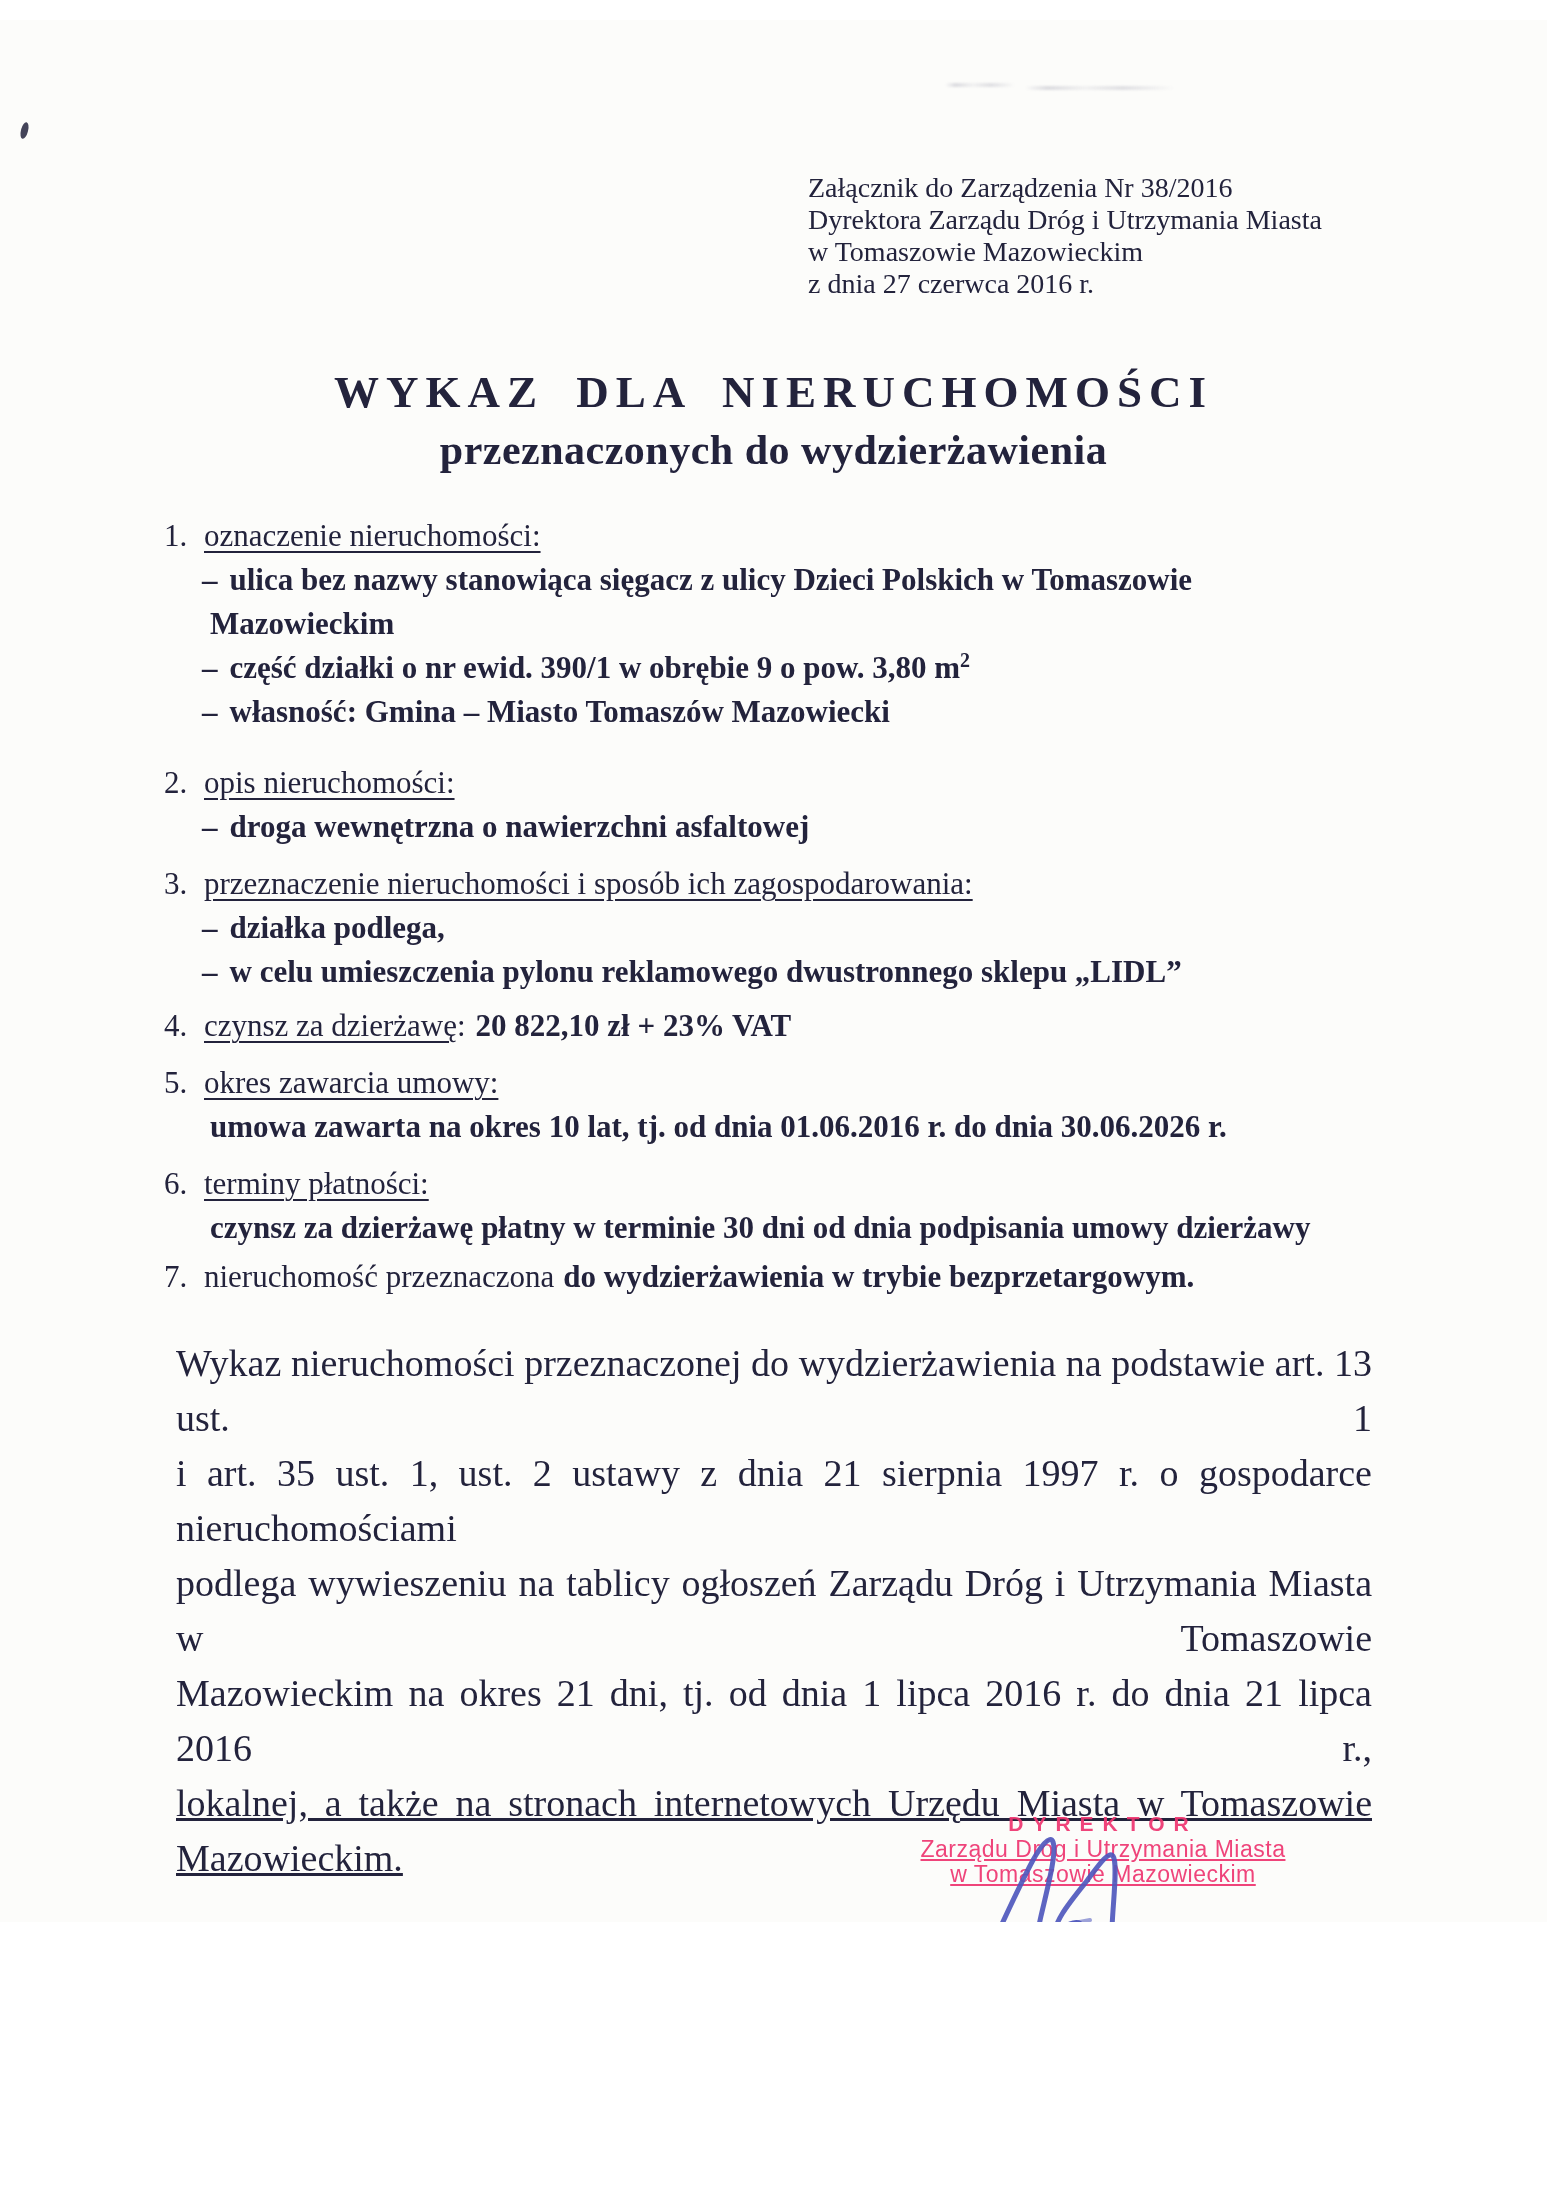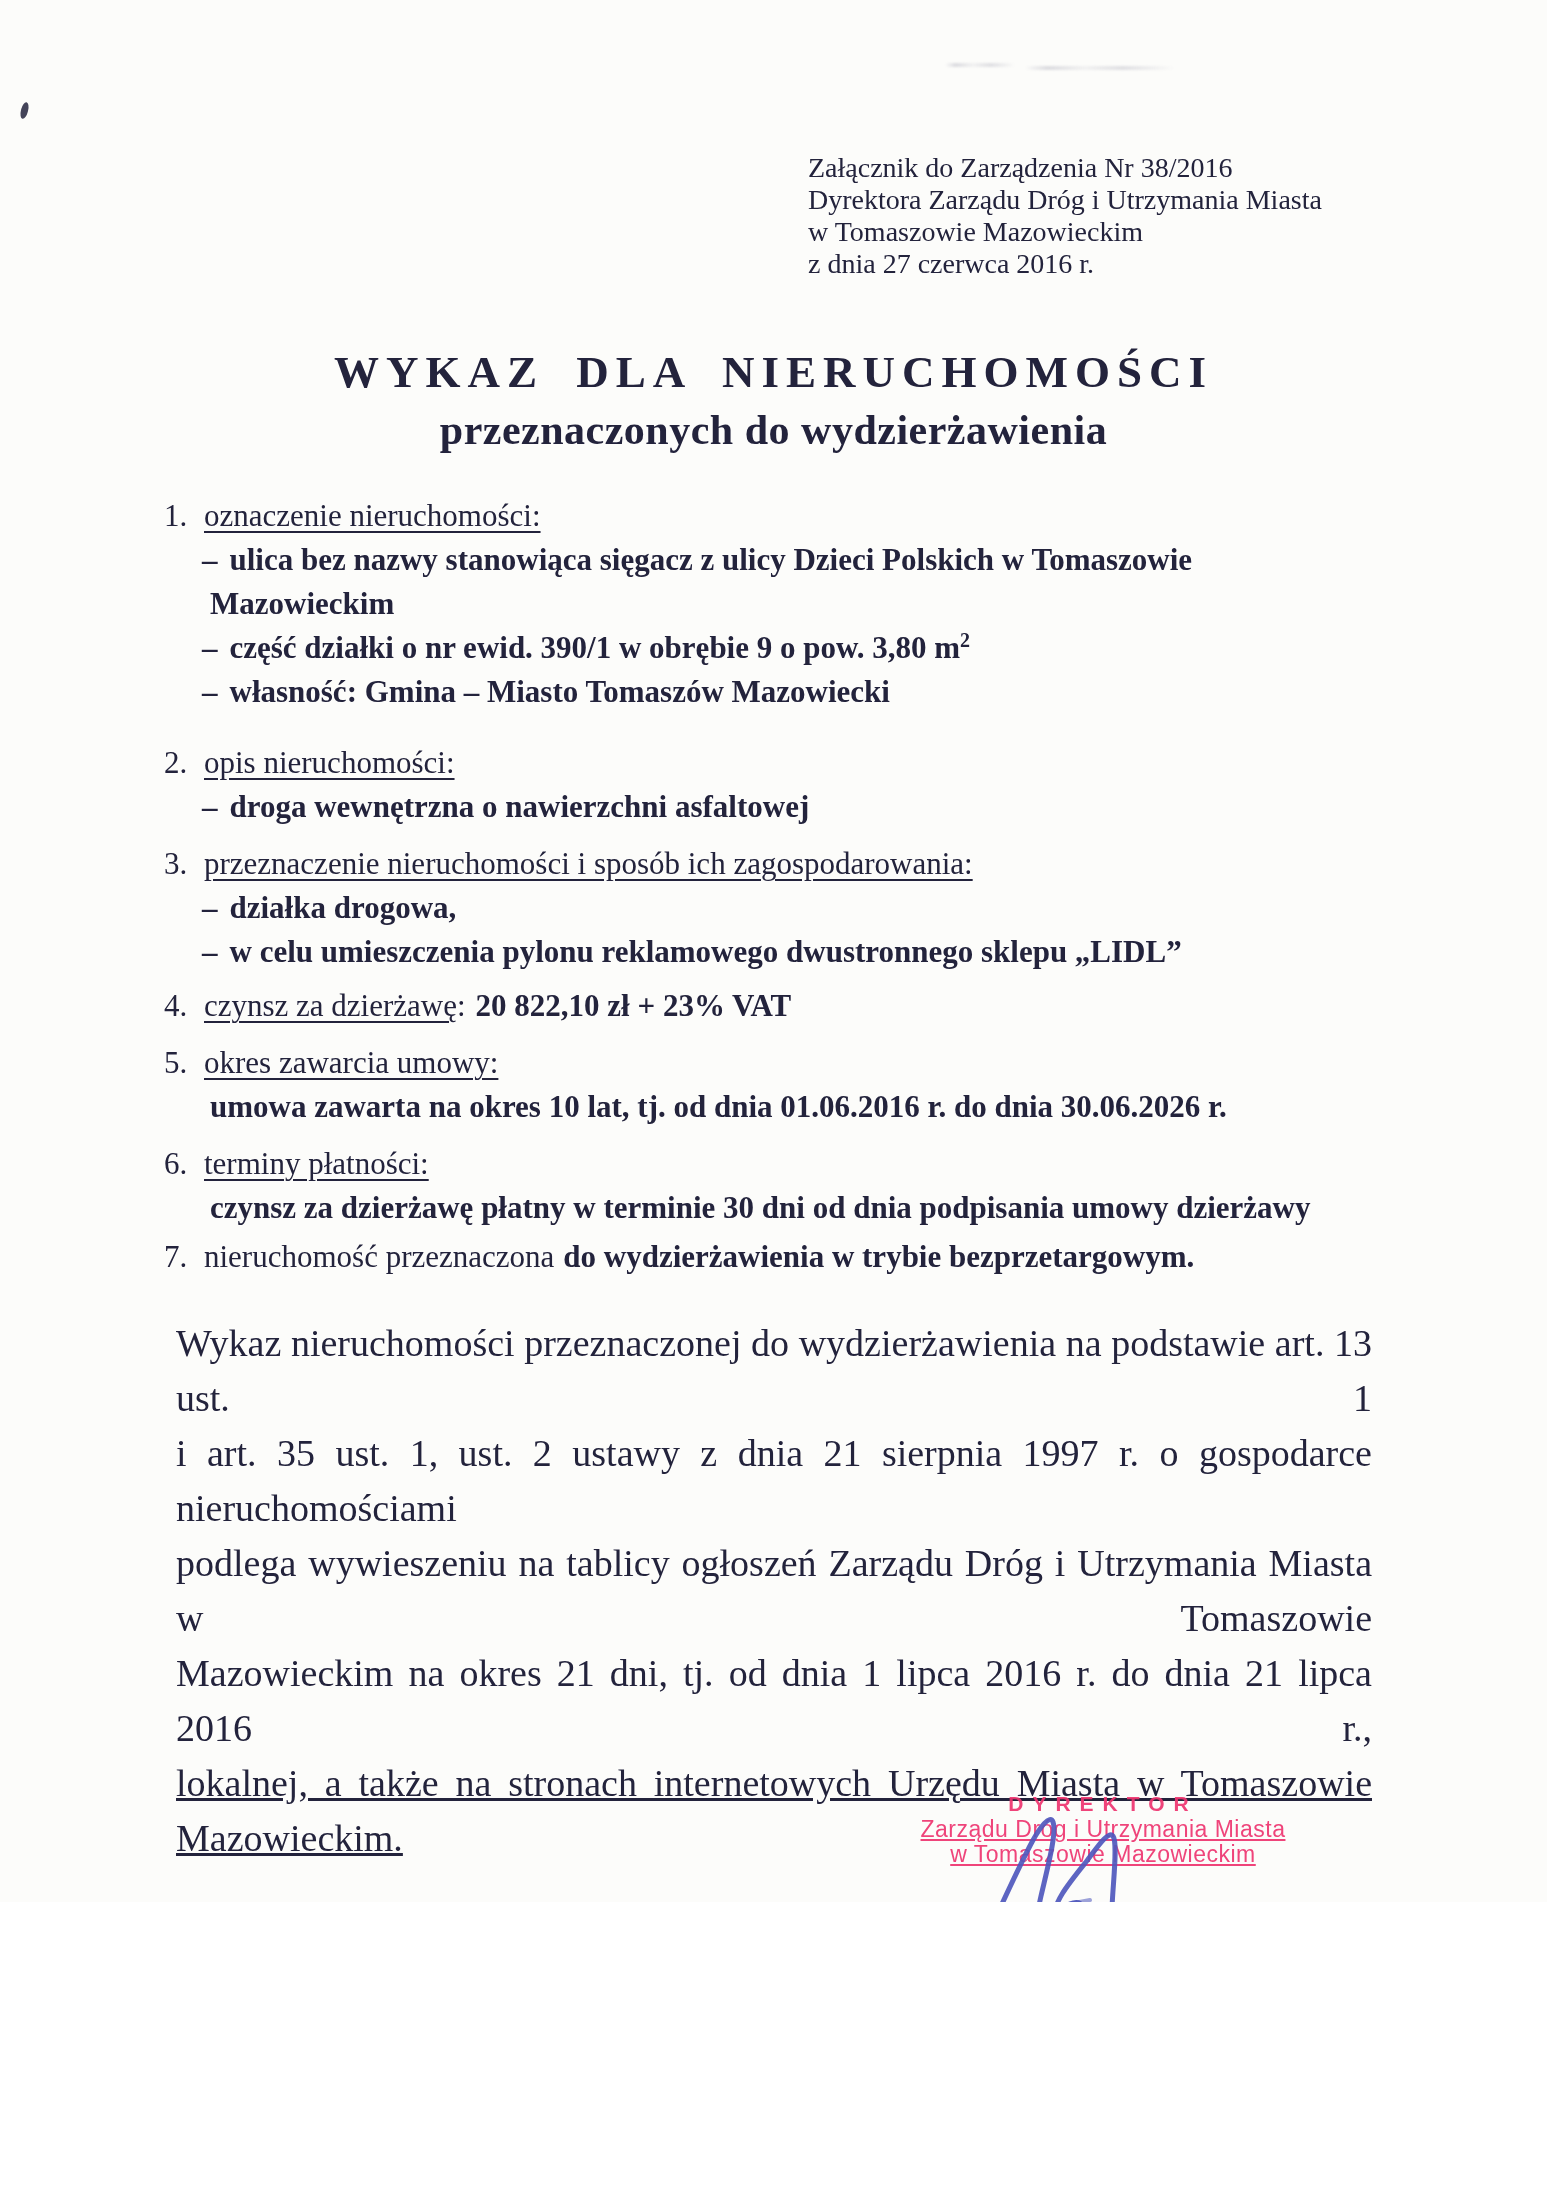--- a/index.html
+++ b/index.html
@@ -1,21 +1,21 @@
 <!DOCTYPE html>
 <html style="--ink: #23233c; --stamp-red: #ee3570; --signature-blue: #4f58bd; --paper: #fcfcfa;"><head>
 <meta charset="utf-8">
 <style>
   :root{
     --ink:#23233c; --stamp-red:#ee3570; --signature-blue:#4f58bd; --paper:#fcfcfa;
   }
   html,body{margin:0;padding:0;background:#ffffff;}
   .page{
     position:relative; width:1547px; height:1902px; background:var(--paper);
-    font-family:"Liberation Serif", serif; color:var(--ink); overflow:hidden;
+    font-family:"Liberation Serif", serif; color:var(--ink); overflow:hidden;margin-top:20px;
   }
   
   .mark-comma{position:absolute; left:21px; top:102px; width:7px; height:17px;
     background:var(--ink); border-radius:4px/9px; transform:rotate(14deg); opacity:.85;}
   .smudge{position:absolute; top:63px; height:4px; opacity:.28; filter:blur(1px);
     background:linear-gradient(90deg, rgba(110,110,135,0), rgba(110,110,135,.8) 15%, rgba(110,110,135,.25) 40%, rgba(110,110,135,.7) 65%, rgba(110,110,135,0));}
   .smudge.a{left:945px; width:70px;}
   .smudge.b{left:1025px; width:150px; top:66px;}
   .speck{position:absolute; left:719px; top:1986px; width:9px; height:6px; border-radius:50%;
     background:#8a8a96; opacity:.18;}
@@ -84,21 +84,21 @@
   <div class="item" style="top:741px">
     <span class="num">2.</span><span class="lbl">opis nieruchomości:</span>
     <div class="subs">
       <div class="subline"><span class="dash">–</span><span>droga wewnętrzna o nawierzchni asfaltowej</span></div>
     </div>
   </div>
 
   <div class="item" style="top:842px">
     <span class="num">3.</span><span class="lbl">przeznaczenie nieruchomości i sposób ich zagospodarowania:</span>
     <div class="subs">
-      <div class="subline"><span class="dash">–</span><span>działka drogowa,</span></div>
+      <div class="subline"><span class="dash">–</span><span>działka podlega,</span></div>
       <div class="subline"><span class="dash">–</span><span>w celu umieszczenia pylonu reklamowego dwustronnego sklepu „LIDL”</span></div>
     </div>
   </div>
 
   <div class="item" style="top:984px">
     <span class="num">4.</span><span class="lbl">czynsz za dzierżawę</span><span>:</span><span class="val">20 822,10 zł + 23% VAT</span>
   </div>
 
   <div class="item" style="top:1041px">
     <span class="num">5.</span><span class="lbl">okres zawarcia umowy:</span>

